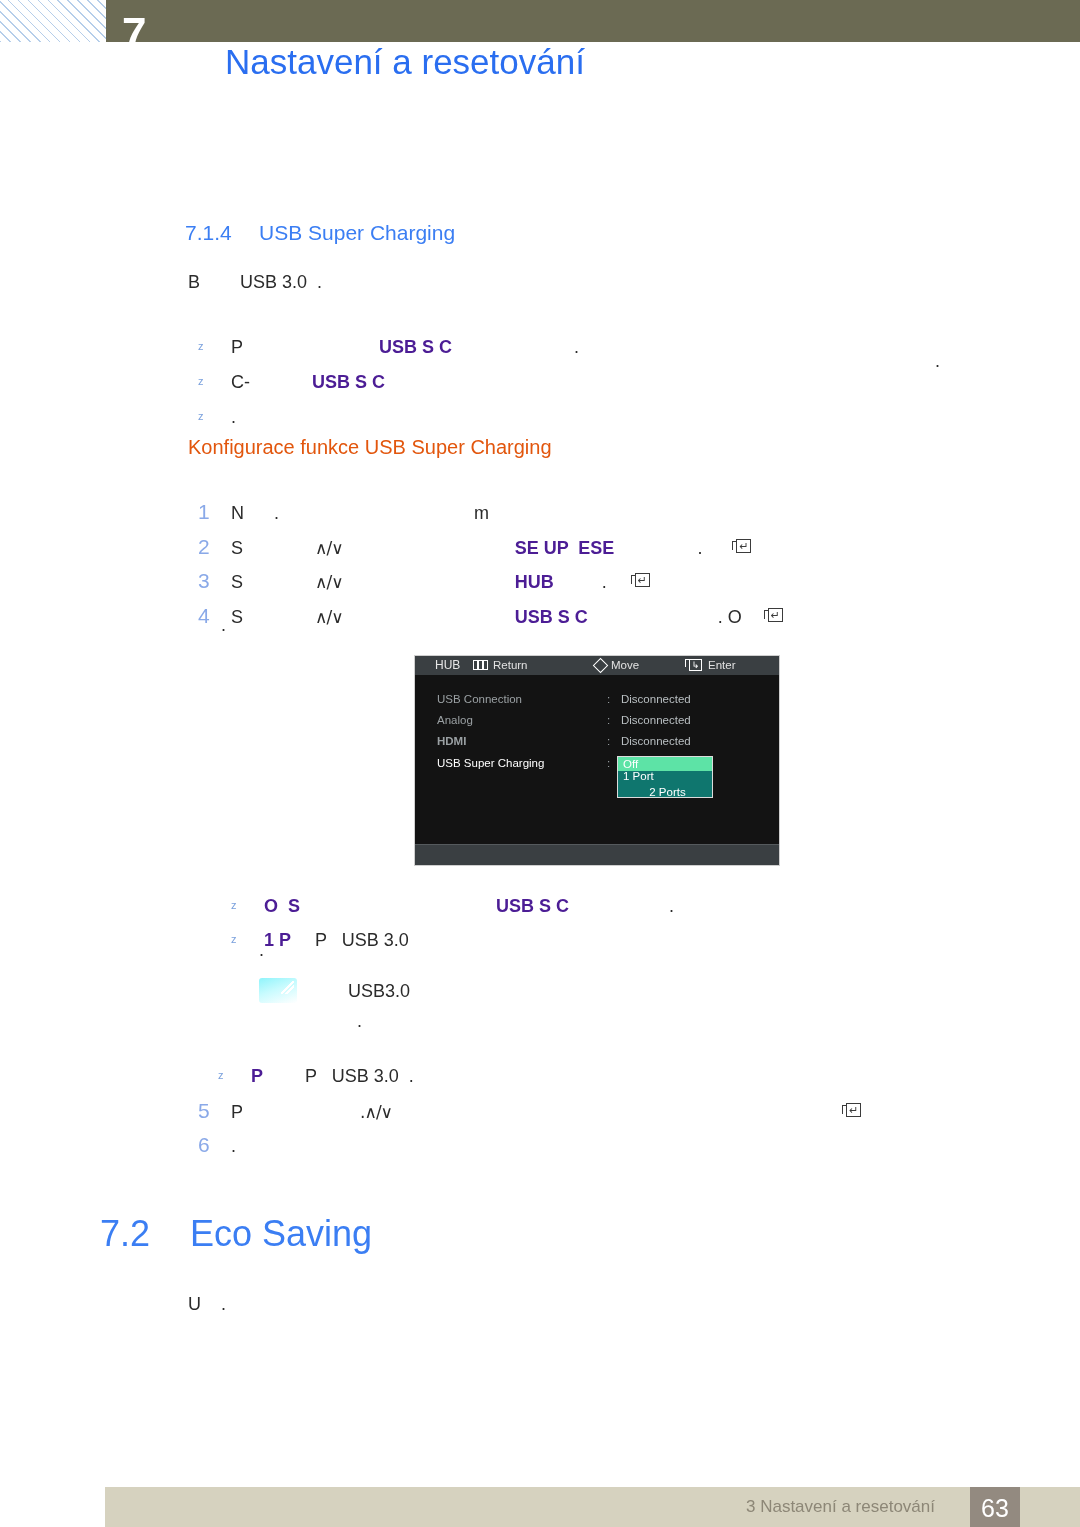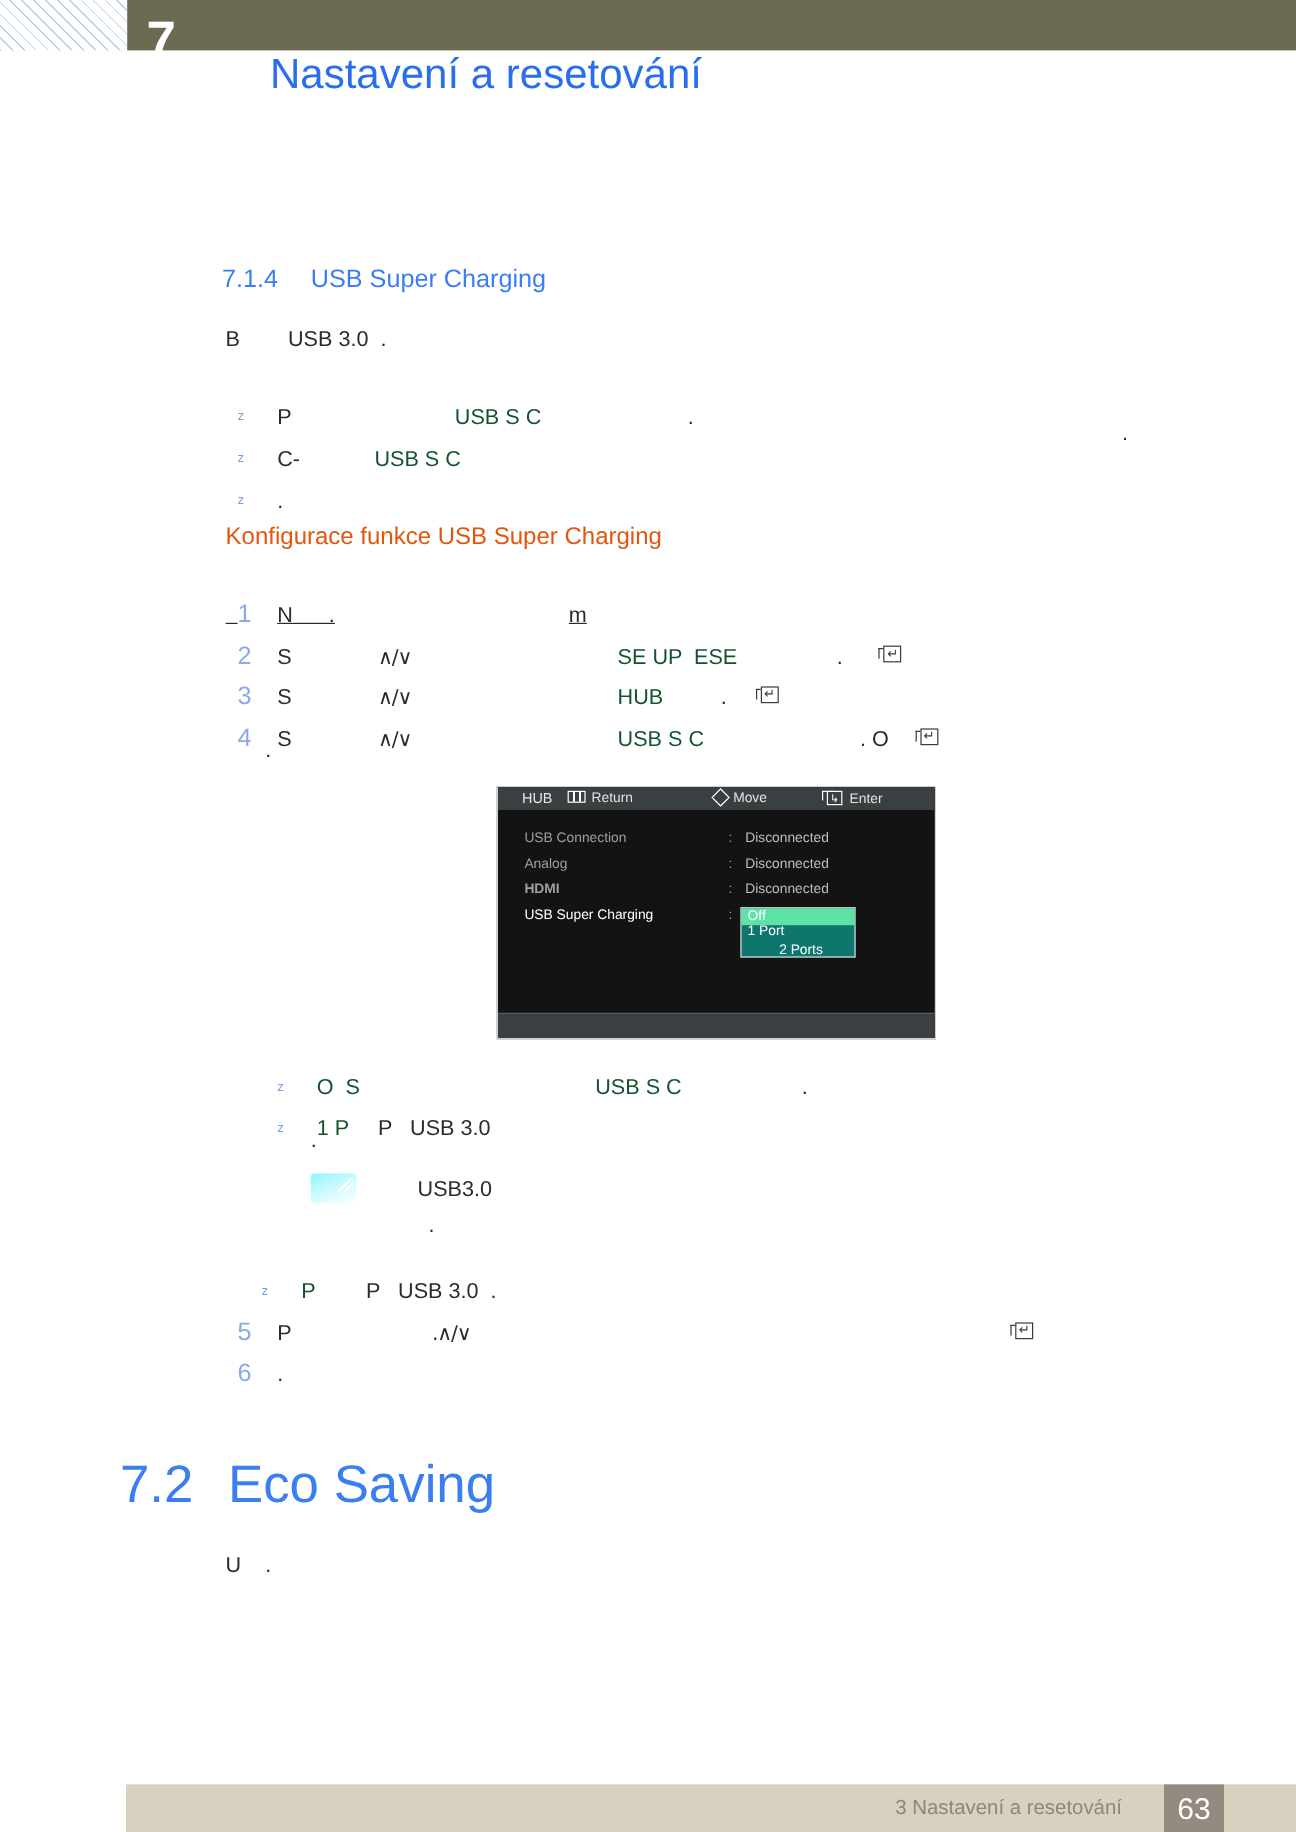--- a/index.html
+++ b/index.html
@@ -70,21 +70,21 @@
     white-space: nowrap;
   }
   .sec-h3 .num { display: inline-block; width: 74px; }
 
   .body-line {
     position: absolute;
     font-size: 18px;
     color: #2b2b2b;
     white-space: pre;
   }
-  .accent { color: #14532d; font-weight: 400; }
+  .accent { color: #4c1d95; font-weight: 700; }
   .sub-title {
     position: absolute;
     font-size: 20px;
     color: #e2560d;
     white-space: nowrap;
   }
 
   .step {
     position: absolute;
     font-size: 18px;
@@ -288,21 +288,21 @@
     text-align: center;
     color: #ffffff;
     background: #3a3f42;
   }
 
   
   #sec-h2 {
     position: absolute;
     left: 100px;
     top: 1213px;
-    font-size: 44px;
+    font-size: 36px;
     color: #3b7ef3;
     white-space: nowrap;
   }
   #sec-h2 .num { display: inline-block; width: 90px; }
 
   
   #footer-bar {
     position: absolute;
     left: 105px;
     top: 1487px;
@@ -360,21 +360,21 @@
   <span class="bullet-mark">z</span><span>C-</span><span style="display:inline-block;width:62px;"></span><span class="accent">USB S C</span>
 </div>
 <div class="body-line" style="left:935px; top:351px;">.</div>
 
 <div class="bullet-row" style="left:188px; top:386px;">
   <span class="bullet-mark">z</span><span>.</span>
 </div>
 
 <div class="sub-title" style="left:188px; top:436px;">Konfigurace funkce USB Super Charging</div>
 
-<div class="step" style="left:188px; top:479px;text-decoration:underline;">
+<div class="step" style="left:188px; top:479px;">
   <span class="step-num">1</span><span>N      .</span><span style="display:inline-block;width:195px;"></span><span>m</span>
 </div>
 
 <div class="step" style="left:188px; top:514px;">
   <span class="step-num">2</span><span>S</span><span style="display:inline-block;width:72px;"></span><span class="updown-glyph">∧/∨</span><span style="display:inline-block;width:172px;"></span><span class="accent">SE UP  ESE</span><span style="display:inline-block;width:83px;"></span><span>.</span><span style="display:inline-block;width:30px;"></span><span class="enter-icon"></span>
 </div>
 
 <div class="step" style="left:188px; top:548px;">
   <span class="step-num">3</span><span>S</span><span style="display:inline-block;width:72px;"></span><span class="updown-glyph">∧/∨</span><span style="display:inline-block;width:172px;"></span><span class="accent">HUB</span><span style="display:inline-block;width:48px;"></span><span>.</span><span style="display:inline-block;width:24px;"></span><span class="enter-icon"></span>
 </div>

